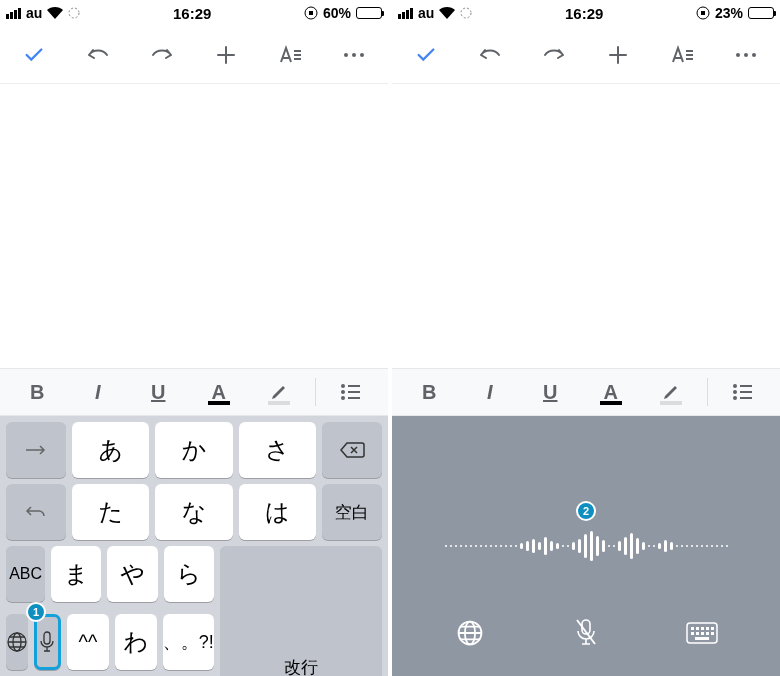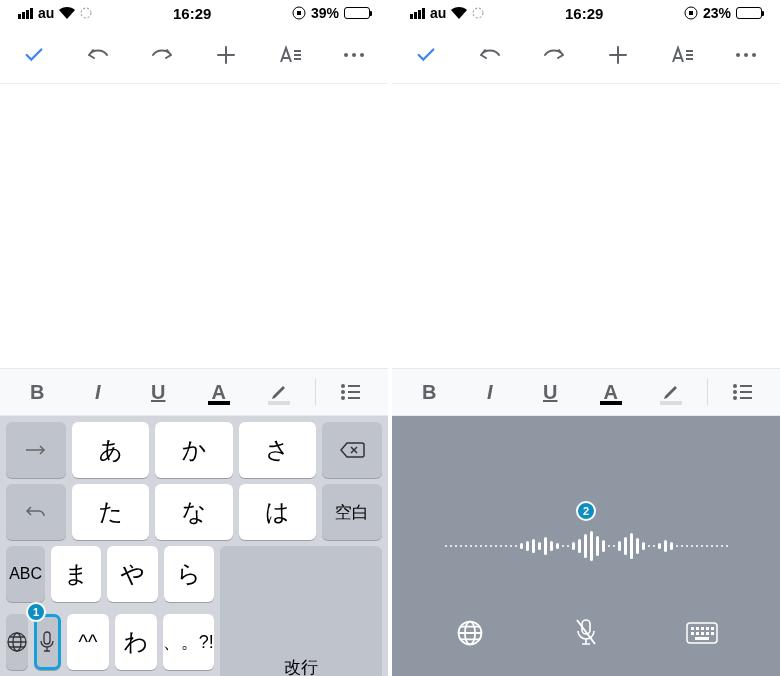--- a/index.html
+++ b/index.html
@@ -17,21 +17,21 @@
     background: #fff;
     position: relative;
     display: flex;
     flex-direction: column;
   }
   .status-bar {
     height: 26px;
     display: flex;
     align-items: center;
     justify-content: space-between;
-    padding: 0 18px;
+    padding: 0 6px;
     font-size: 14px;
     font-weight: 600;
     color: #000;
   }
   .status-left, .status-right { display: flex; align-items: center; gap: 5px; }
   .status-center { font-size: 15px; font-weight: 600; }
   .signal-bars { display: flex; align-items: flex-end; gap: 1px; }
   .signal-bars span { width: 3px; background: #000; display: inline-block; }
   .signal-bars span:nth-child(1){height:5px;}
   .signal-bars span:nth-child(2){height:7px;}
@@ -192,21 +192,21 @@
       <svg width="12" height="12" viewBox="0 0 12 12">
           <circle cx="6" cy="6" r="5" fill="none" stroke="#888" stroke-width="1" stroke-dasharray="2 2"></circle>
         </svg>
     </div>
     <div class="status-center">16:29</div>
     <div class="status-right">
       <svg width="14" height="14" viewBox="0 0 14 14">
           <circle cx="7" cy="7" r="6" fill="none" stroke="#000" stroke-width="1"></circle>
           <rect x="5" y="5" width="4" height="4" fill="#000"></rect>
         </svg>
-      <span>39%</span>
+      <span>60%</span>
       <span class="battery"><span class="battery-fill" style="width:60%"></span></span>
     </div>
   </div>
 
   <div class="toolbar">
     <div class="tb-btn check">
       <svg width="22" height="22" viewBox="0 0 24 24">
           <path d="M4 12l5 5L20 6" stroke="#4285f4" stroke-width="2.5" fill="none" stroke-linecap="round"></path>
         </svg>
     </div>

